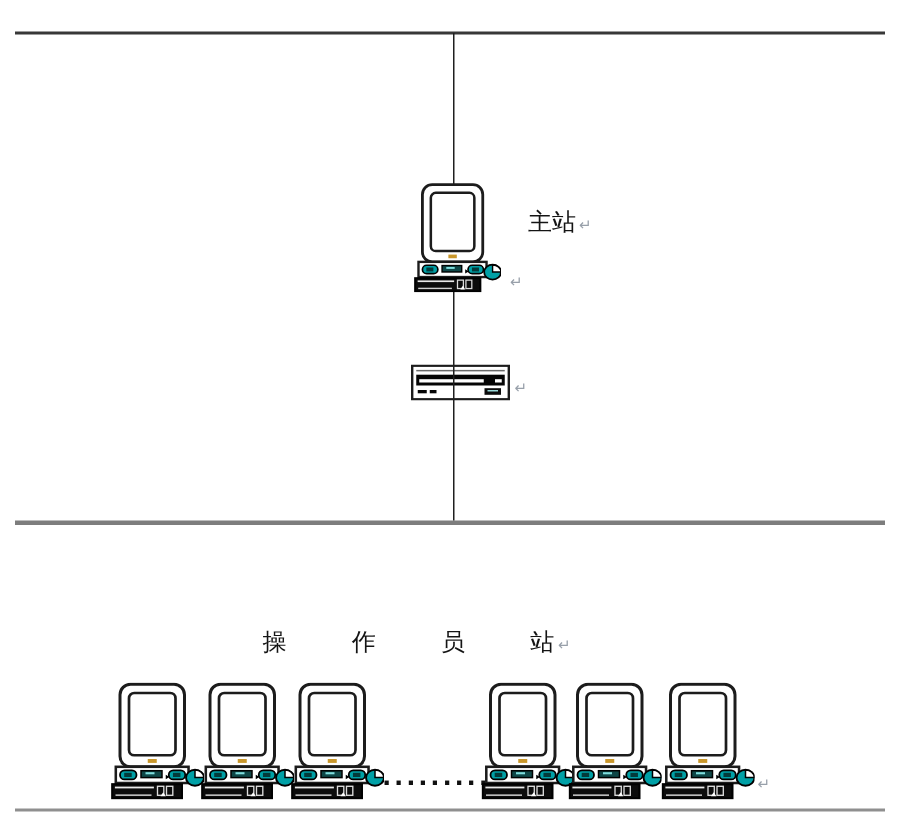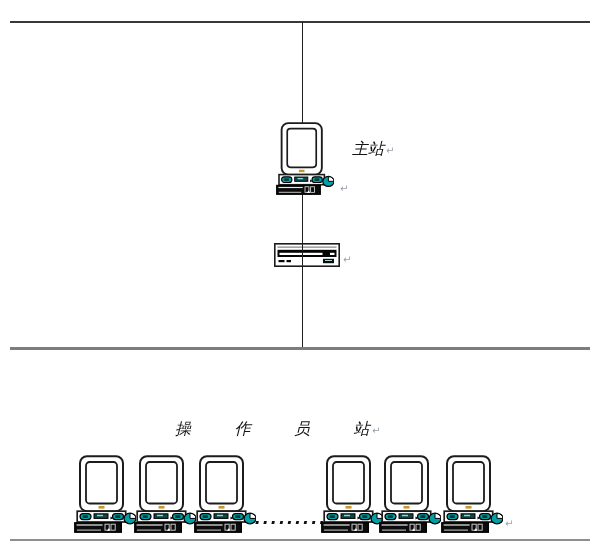--- a/index.html
+++ b/index.html
@@ -1,18 +1,18 @@
 <!DOCTYPE html>
 <html><head>
 <meta charset="utf-8">
 <style>
   html,body{margin:0;padding:0;background:#fff;}
   .canvas{
     position:relative;width:600px;height:542px;background:#ffffff;overflow:hidden;
-    font-family:"Liberation Sans","DejaVu Sans",sans-serif;color:#1a1a1a;font-style:italic;
+    font-family:"Liberation Sans","DejaVu Sans",sans-serif;color:#1a1a1a;
   }
   .hline{position:absolute;left:10px;width:580px;}
   .hline.top{top:21px;height:2px;background:#383838;}
   .hline.mid{top:347px;height:3px;background:#7d7d7d;}
   .hline.bottom{top:539px;height:2px;background:#8f8f8f;}
   .vline{position:absolute;left:301.5px;top:22px;width:1.5px;height:325px;background:#1f1f1f;z-index:1;}
   .icon{position:absolute;}
   .z0{z-index:0}.z2{z-index:2}.z3{z-index:3}
   .label{position:absolute;font-size:16px;line-height:17px;color:#141414;white-space:nowrap;}
   .master-label{left:352px;top:140px;}

